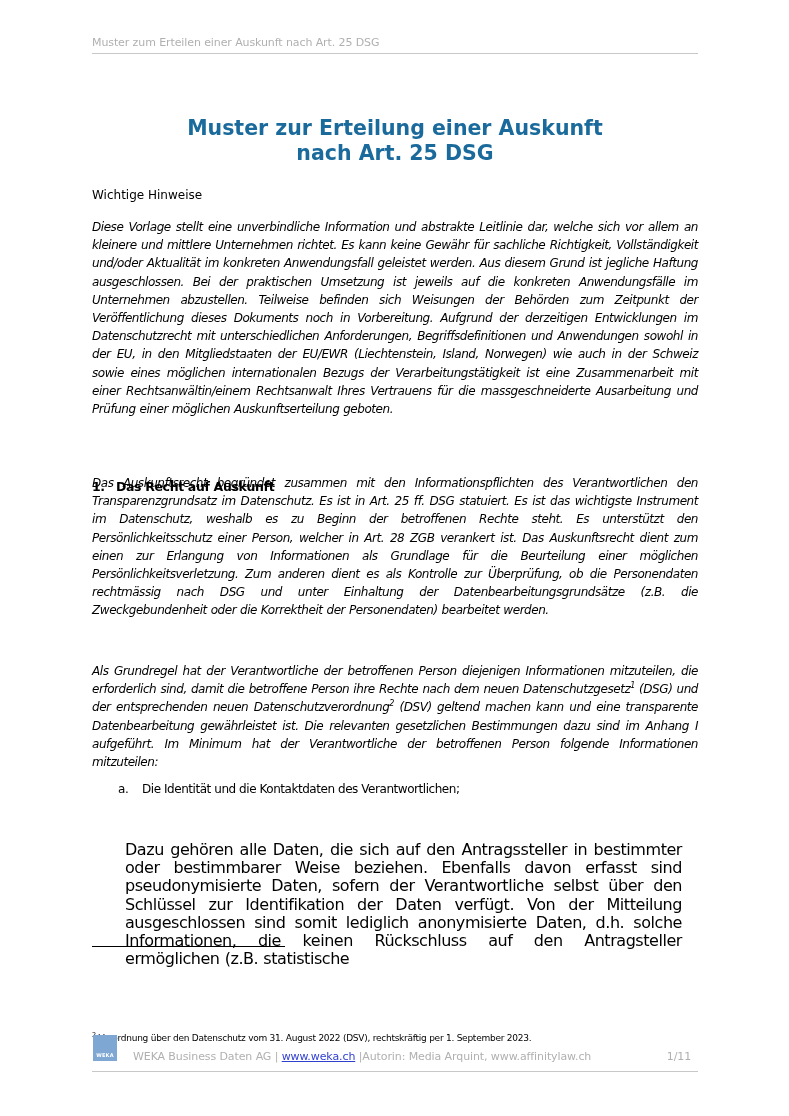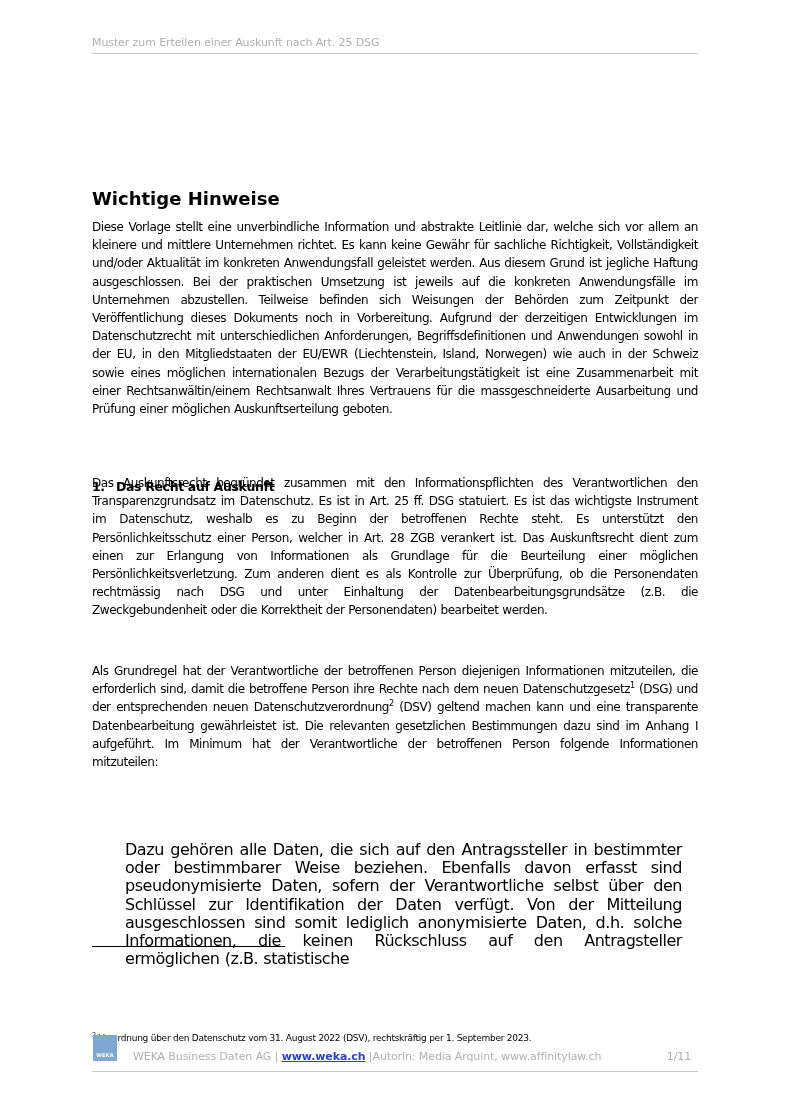--- a/index.html
+++ b/index.html
@@ -4,59 +4,66 @@
 <style>
   html, body { margin: 0; padding: 0; background: #ffffff; }
   body { width: 789px; height: 1116px; position: relative; overflow: hidden;
          font-family: "DejaVu Sans", sans-serif; color: #000; }
   .page { position: absolute; left: 0; top: 0; width: 789px; height: 1116px; }
   .running-header { position: absolute; left: 92px; top: 36px; width: 606px;
          font-size: 11px; color: #b0b0b0; padding-bottom: 4px;
          border-bottom: 1px solid #c8c8c8; letter-spacing: -0.1px; }
   .doc-title { position: absolute; left: 92px; top: 116px; width: 606px; text-align: center;
          font-size: 20.5px; font-weight: bold; color: #1a6a9c; line-height: 25px; }
-  .h1 { position: absolute; left: 92px; top: 188px; font-size: 18px; font-weight: bold; }
+  .h1 { position: absolute; left: 92px; top: 188px; font-size: 12px; font-weight: normal; }
   .para { position: absolute; left: 92px; width: 606px; font-size: 12px; line-height: 18.2px;
-         text-align: justify; letter-spacing: -0.45px; word-spacing: 0.5px; }
+         text-align: justify; letter-spacing: -0.45px; word-spacing: 0.5px; font-style: italic; }
   .h2 { position: absolute; left: 92px; font-size: 12.5px; font-weight: bold; letter-spacing: -0.35px; margin-top: 28px; }
   .h2 .num { display: inline-block; width: 24px; }
   .list-item { position: absolute; left: 118px; font-size: 12px; letter-spacing: -0.45px; }
   .list-item .marker { display: inline-block; width: 24px; }
   .sub-para { position: absolute; left: 125px; width: 557px; font-size: 16px; line-height: 18.2px;
          text-align: justify; letter-spacing: -0.45px; word-spacing: 0.5px; }
   sup { font-size: 8px; line-height: 0; vertical-align: 5px; }
   .fn-rule { position: absolute; left: 92px; top: 946px; width: 193px; height: 0; border-top: 1px solid #000; }
   .footnote { position: absolute; left: 92px; font-size: 9px; letter-spacing: -0.25px; }
   .footnote sup { font-size: 6.5px; vertical-align: 4px; }
   .logo { position: absolute; left: 93px; top: 1035px; width: 24px; height: 26px; background: #7ea7d3;
          display: flex; align-items: flex-end; justify-content: center; }
   .logo span { font-size: 5px; color: #fff; font-weight: bold; padding-bottom: 3px; letter-spacing: 0.2px; }
   .footer-text { position: absolute; left: 133px; top: 1050px; font-size: 11px; color: #b0b0b0; letter-spacing: -0.1px; }
-  .footer-text a { color: #2f3fd0; font-weight: bold; text-decoration: underline; }
+  .footer-text a { color: #2f3fd0; font-weight: normal; text-decoration: underline; }
   .page-number { position: absolute; left: 660px; top: 1050px; width: 38px; text-align: center; font-size: 11px; color: #b0b0b0; }
   .footer-rule { position: absolute; left: 92px; top: 1071px; width: 606px; border-top: 1px solid #c8c8c8; }
 </style>
 </head>
 <body>
 
 <div class="page">
 
   <div class="running-header">Muster zum Erteilen einer Auskunft nach Art. 25 DSG</div>
 
+  <div class="doc-title">
+    <div>Muster zur Erteilung einer Auskunft</div>
+    <div>nach Art. 25 DSG</div>
+  </div>
 
   <div class="h1">Wichtige Hinweise</div>
   <div class="para" style="top:218px;">Diese Vorlage stellt eine unverbindliche Information und abstrakte Leitlinie dar, welche sich vor allem an kleinere und mittlere Unternehmen richtet. Es kann keine Gewähr für sachliche Richtigkeit, Vollständigkeit und/oder Aktualität im konkreten Anwendungsfall geleistet werden. Aus diesem Grund ist jegliche Haftung ausgeschlossen. Bei der praktischen Umsetzung ist jeweils auf die konkreten Anwendungsfälle im Unternehmen abzustellen. Teilweise befinden sich Weisungen der Behörden zum Zeitpunkt der Veröffentlichung dieses Dokuments noch in Vorbereitung. Aufgrund der derzeitigen Entwicklungen im Datenschutzrecht mit unterschiedlichen Anforderungen, Begriffsdefinitionen und Anwendungen sowohl in der EU, in den Mitgliedstaaten der EU/EWR (Liechtenstein, Island, Norwegen) wie auch in der Schweiz sowie eines möglichen internationalen Bezugs der Verarbeitungstätigkeit ist eine Zusammenarbeit mit einer Rechtsanwältin/einem Rechtsanwalt Ihres Vertrauens für die massgeschneiderte Ausarbeitung und Prüfung einer möglichen Auskunftserteilung geboten.</div>
 
   <div class="h2" style="top:451px;">
     <span class="num">1.</span><span>Das Recht auf Auskunft</span>
   </div>
   <div class="para" style="top:474px;">Das Auskunftsrecht begründet zusammen mit den Informationspflichten des Verantwortlichen den Transparenzgrundsatz im Datenschutz. Es ist in Art. 25 ff. DSG statuiert. Es ist das wichtigste Instrument im Datenschutz, weshalb es zu Beginn der betroffenen Rechte steht. Es unterstützt den Persönlichkeitsschutz einer Person, welcher in Art. 28 ZGB verankert ist. Das Auskunftsrecht dient zum einen zur Erlangung von Informationen als Grundlage für die Beurteilung einer möglichen Persönlichkeitsverletzung. Zum anderen dient es als Kontrolle zur Überprüfung, ob die Personendaten rechtmässig nach DSG und unter Einhaltung der Datenbearbeitungsgrundsätze (z.B. die Zweckgebundenheit oder die Korrektheit der Personendaten) bearbeitet werden.</div>
 
   <div class="para" style="top:662px;"><span>Als Grundregel hat der Verantwortliche der betroffenen Person diejenigen Informationen mitzuteilen, die erforderlich sind, damit die betroffene Person ihre Rechte nach dem neuen Datenschutzgesetz</span><sup>1</sup><span> (DSG) und der entsprechenden neuen Datenschutzverordnung</span><sup>2</sup><span> (DSV) geltend machen kann und eine transparente Datenbearbeitung gewährleistet ist. Die relevanten gesetzlichen Bestimmungen dazu sind im Anhang I aufgeführt. Im Minimum hat der Verantwortliche der betroffenen Person folgende Informationen mitzuteilen:</span></div>
 
+  <div class="list-item" style="top:782px;">
+    <span class="marker">a.</span><span>Die Identität und die Kontaktdaten des Verantwortlichen;</span>
+  </div>
   <div class="sub-para" style="top:841px;">Dazu gehören alle Daten, die sich auf den Antragssteller in bestimmter oder bestimmbarer Weise beziehen. Ebenfalls davon erfasst sind pseudonymisierte Daten, sofern der Verantwortliche selbst über den Schlüssel zur Identifikation der Daten verfügt. Von der Mitteilung ausgeschlossen sind somit lediglich anonymisierte Daten, d.h. solche Informationen, die keinen Rückschluss auf den Antragsteller ermöglichen (z.B. statistische</div>
 
   <div class="fn-rule"></div>
   <div class="footnote" style="top:989px;margin-top:44px;"><sup>2</sup><span> Verordnung über den Datenschutz vom 31. August 2022 (DSV), rechtskräftig per 1. September 2023.</span></div>
 
   <div class="logo">
       <span>WEKA</span>
     </div>
   <div class="footer-text"><span>WEKA Business Daten AG | </span><a>www.weka.ch</a><span> |Autorin: Media Arquint, www.affinitylaw.ch</span></div>
   <div class="page-number">1/11</div>

